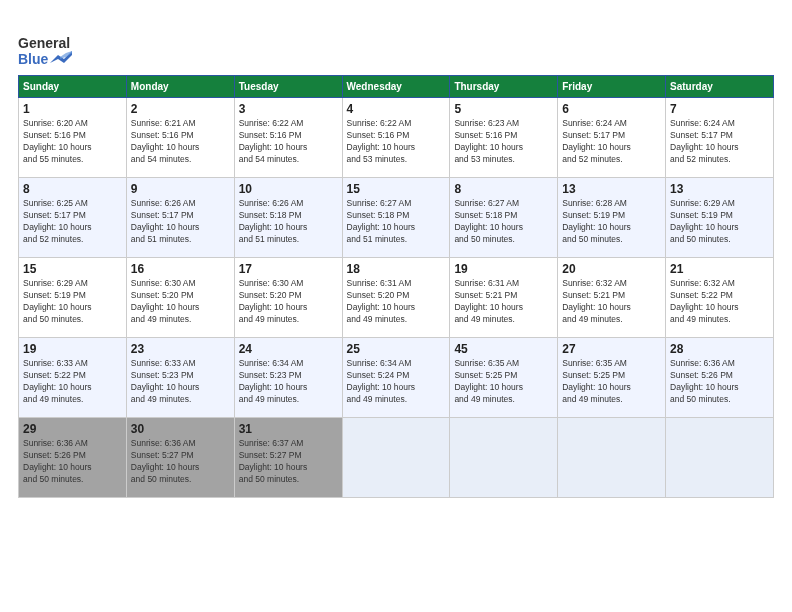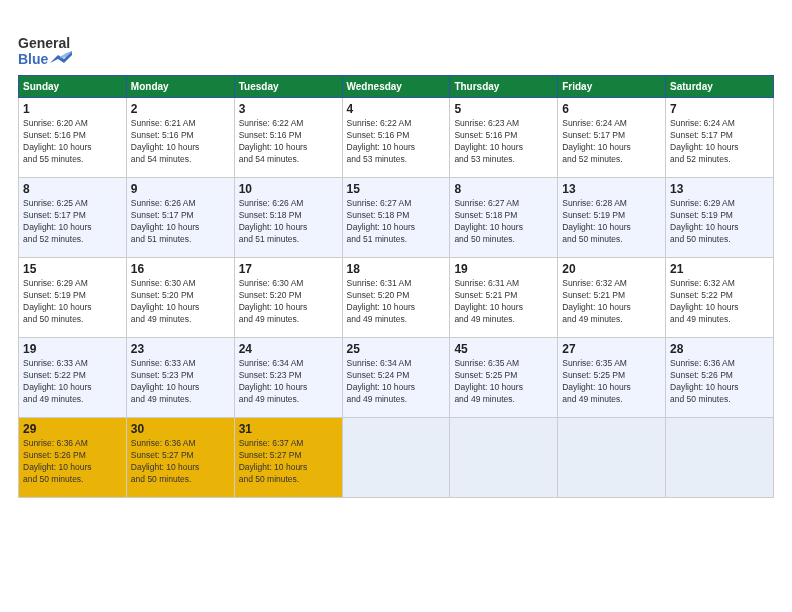--- a/index.html
+++ b/index.html
@@ -57,21 +57,21 @@
       vertical-align: top;
       padding: 4px 4px;
       width: calc(100% / 7);
       height: 80px;
       background: #fff;
     }
     .calendar tr:nth-child(even) td {
       background: #f0f4ff;
     }
     .calendar tr:last-child td {
-      background: #eab308;
+      background: #a3a3a3;
     }
     .day-num {
       font-size: 12px;
       font-weight: bold;
       color: #222;
       display: block;
       margin-bottom: 2px;
     }
     .day-info {
       font-size: 8.5px;

